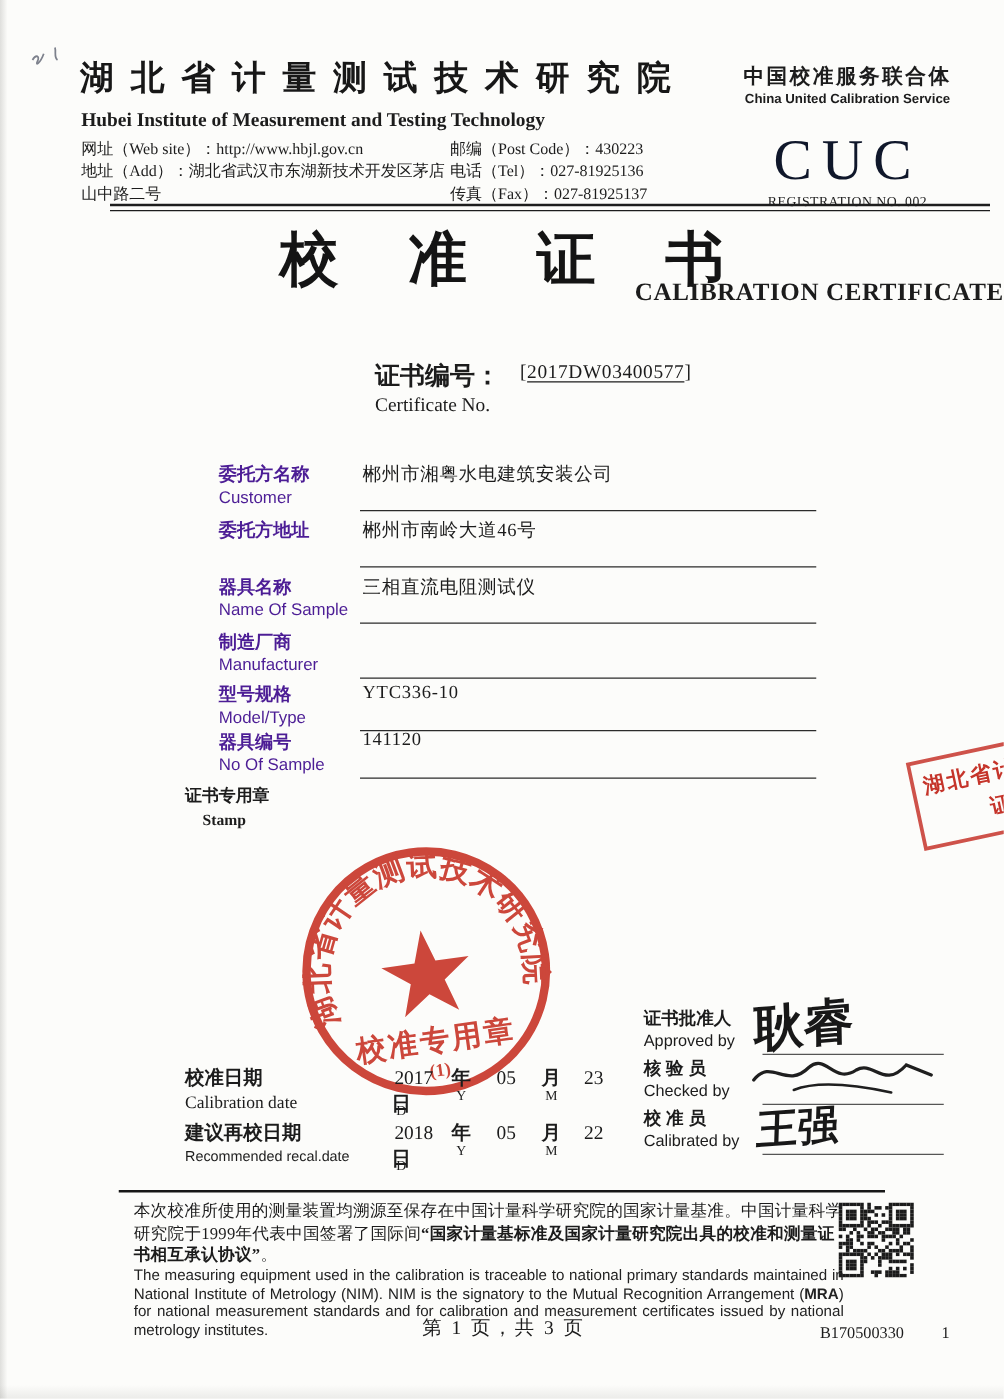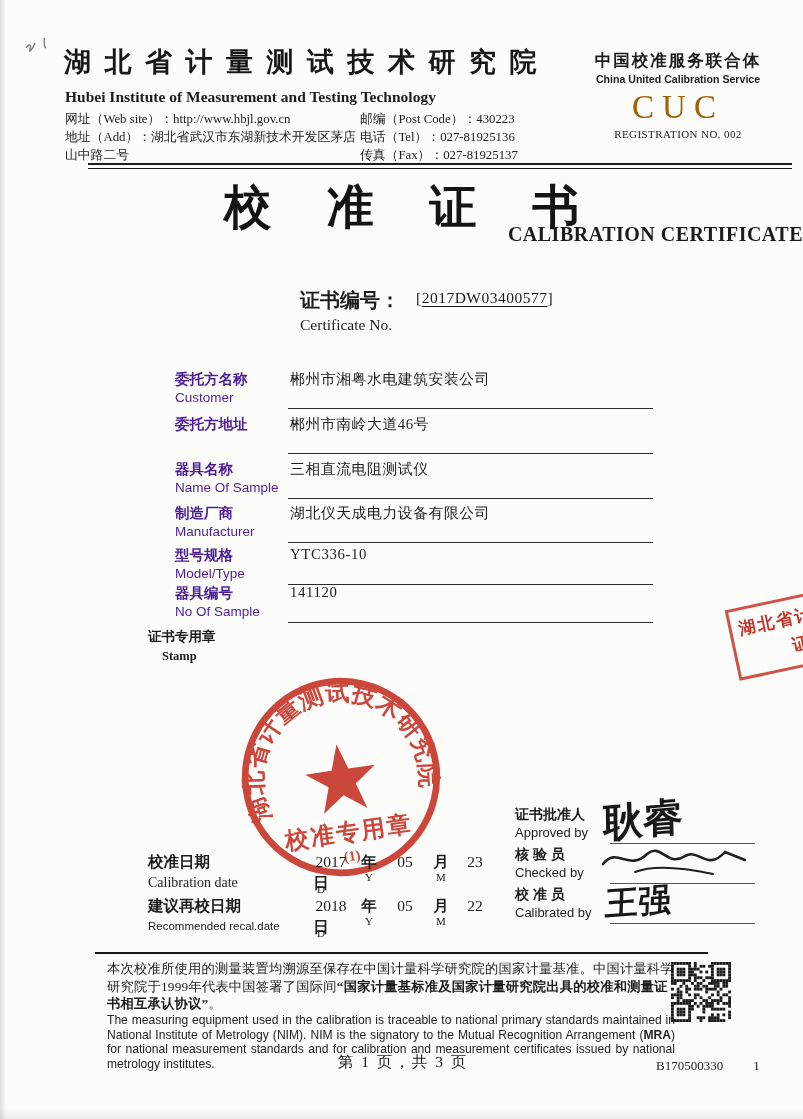--- a/index.html
+++ b/index.html
@@ -19,21 +19,21 @@
   .inst-cn{left:64px;top:44px;font-size:27px;font-weight:900;letter-spacing:3px;
     font-family:"Liberation Sans","DejaVu Sans",sans-serif;color:#171717;}
   .inst-en{left:65px;top:88px;font-size:15.5px;font-weight:bold;}
   .contact-l{left:65px;top:110px;width:296px;font-size:12.8px;line-height:1.42;}
   .contact-r{left:360px;top:110px;width:210px;font-size:12.8px;line-height:1.42;}
   .cuc{left:560px;top:50px;width:236px;text-align:center;}
   .cuc-cn{font-size:16.5px;font-weight:900;letter-spacing:2px;
     font-family:"Liberation Sans","DejaVu Sans",sans-serif;}
   .cuc-en{font-size:10.6px;font-weight:bold;margin-top:1px;
     font-family:"Liberation Sans","DejaVu Sans",sans-serif;}
-  .cuc-logo{font-size:33px;letter-spacing:8px;margin-top:4px;color:#a16207;}
+  .cuc-logo{font-size:46px;letter-spacing:8px;margin-top:16px;color:#0f172a;}
   .cuc-reg{font-size:11px;letter-spacing:.4px;margin-top:2px;}
   .dbl-rule{left:88px;top:163px;width:704px;height:3px;
     border-top:2.5px solid #1d1d1d;border-bottom:1.2px solid #1d1d1d;}
 
   
   .title-cn{left:0;top:176px;width:803px;text-align:center;font-size:47px;font-weight:900;
     letter-spacing:22px;text-indent:22px;color:#141414;}
   .title-en{left:0;top:223px;width:803px;text-align:right;font-size:20px;font-weight:bold;letter-spacing:.5px;}
   .certno{left:300px;top:287px;}
   .certno .lab-cn{font-size:20px;font-weight:bold;}
@@ -147,21 +147,20 @@
 </div>
 <div class="abs frow" style="top:460px;">
   <div class="lab-cn">器具名称</div>
   <div class="lab-en">Name Of Sample</div>
   <div class="val">三相直流电阻测试仪</div>
   <div class="uline"></div>
 </div>
 <div class="abs frow" style="top:504px;">
   <div class="lab-cn">制造厂商</div>
   <div class="lab-en">Manufacturer</div>
-  <div class="val">湖北仪天成电力设备有限公司</div>
   <div class="uline"></div>
 </div>
 <div class="abs frow" style="top:546px;">
   <div class="lab-cn">型号规格</div>
   <div class="lab-en">Model/Type</div>
   <div class="val">YTC336-10</div>
   <div class="uline"></div>
 </div>
 <div class="abs frow" style="top:584px;">
   <div class="lab-cn">器具编号</div>

